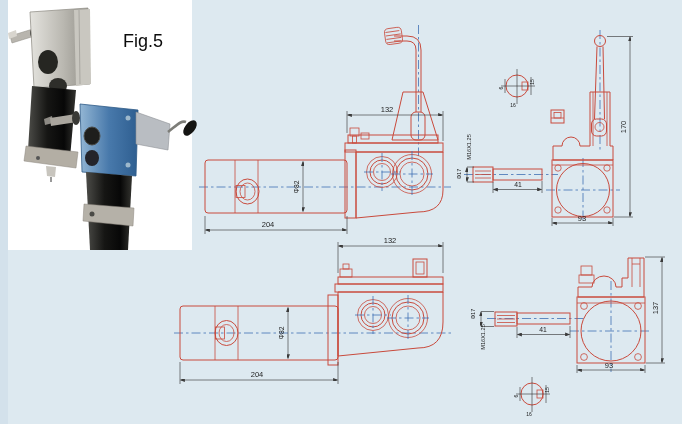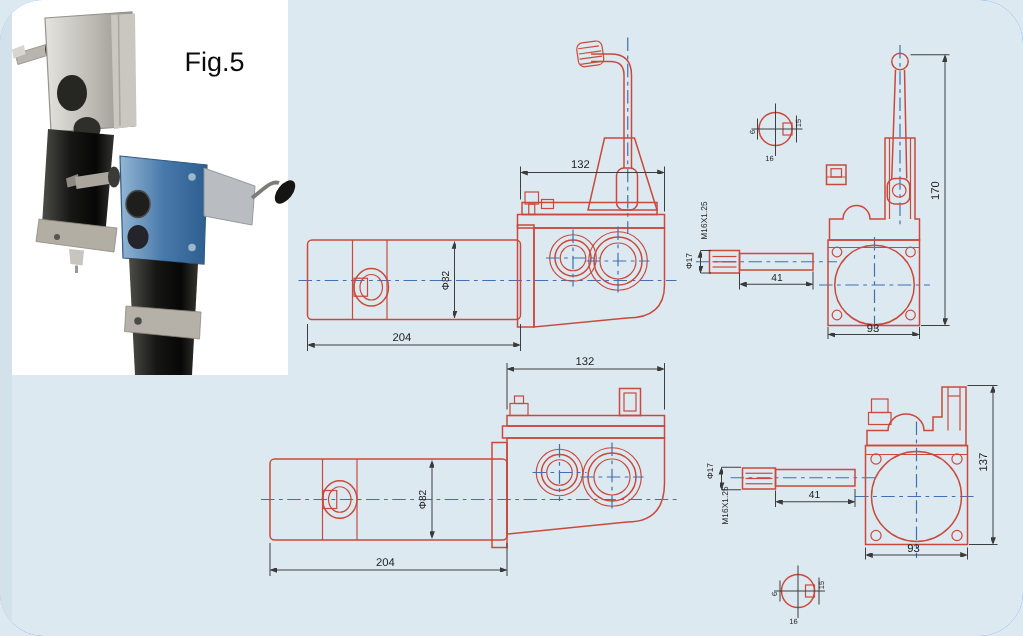--- a/index.html
+++ b/index.html
@@ -1,17 +1,17 @@
 <!DOCTYPE html>
 <html><head>
 <meta charset="utf-8">
 <style>
   html,body{margin:0;padding:0;background:#dde9f0;}
   .stage{position:relative;width:682px;height:424px;background:#3b82f6;overflow:hidden;
-         font-family:"Liberation Sans", sans-serif;border-radius:29px;}
+         font-family:"Liberation Sans", sans-serif;}
   svg{position:absolute;left:0;top:0;}
   svg text{font-family:"Liberation Sans", sans-serif;}
   .r{stroke:#c94a3c;fill:none;stroke-width:1;}
   .r2{stroke:#c94a3c;fill:none;stroke-width:0.8;}
   .rh{stroke:#c94a3c;stroke-width:0.8;}
   .c{stroke:#4070b4;fill:none;stroke-width:0.8;stroke-dasharray:9 3 2.5 3;}
   .d{stroke:#3a3a3a;fill:none;stroke-width:0.65;}
   .dt{fill:#1c1c1c;font-size:7.5px;}
   .dtr{fill:#1c1c1c;font-size:6.8px;}
   .dts{fill:#1c1c1c;font-size:5.6px;}

